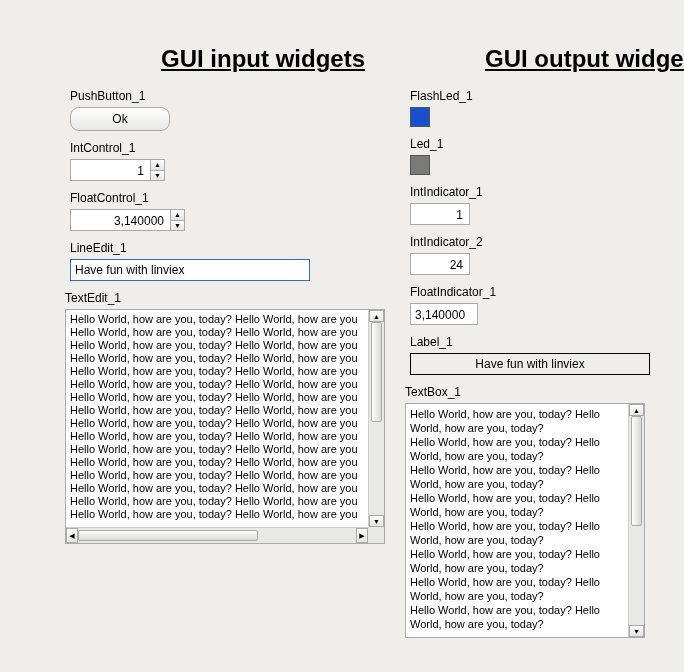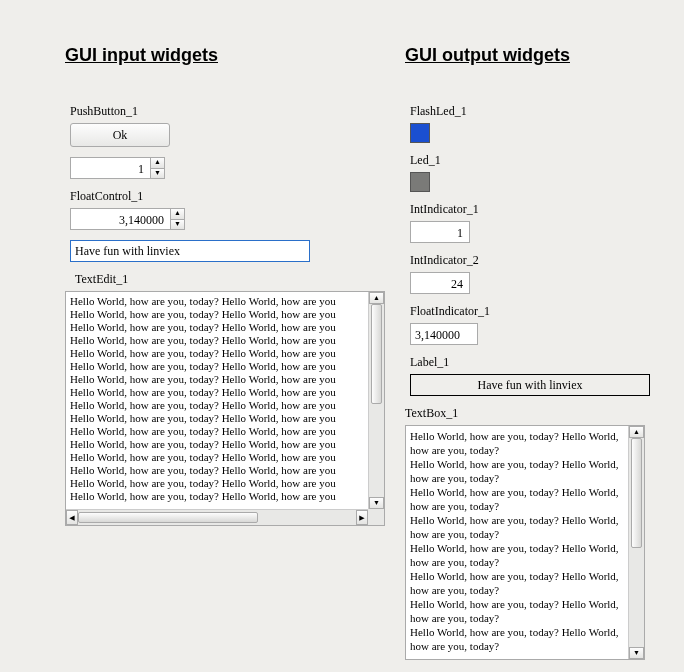--- a/index.html
+++ b/index.html
@@ -1,23 +1,23 @@
 <!DOCTYPE html>
 <html><head>
 <meta charset="utf-8">
 <style>
   html,body{margin:0;padding:0;background:#efeeeb;font-family:Arial,Helvetica,sans-serif;font-size:12px;color:#000;}
   .page{width:684px;height:672px;position:relative;box-sizing:border-box;}
   .col{position:absolute;top:45px;width:300px;}
   .left{left:65px;}
   .right{left:405px;}
-  .section-title{font-size:18px;font-weight:bold;text-decoration:underline;margin-bottom:38px;}
-  .widget{margin-bottom:10px;font-family:Liberation Serif, serif;}
+  .section-title{font-size:24px;font-weight:bold;text-decoration:underline;margin-bottom:16px;text-align:right;}
+  .widget{margin-bottom:10px;}
   .widget-label{font-size:12px;margin-bottom:4px;margin-left:5px;}
-  .btn{width:100px;height:24px;background:linear-gradient(#fdfdfd,#e8e8e6);border:1px solid #aaa;border-radius:3px;text-align:center;line-height:22px;font-size:12px;margin-left:5px;box-sizing:border-box;}
+  .btn{width:100px;height:24px;background:linear-gradient(#fdfdfd,#e8e8e6);border:1px solid #aaa;border-radius:9px;text-align:center;line-height:22px;font-size:12px;margin-left:5px;box-sizing:border-box;}
   .spinbox{display:flex;align-items:center;margin-left:5px;}
   .spinbox .val{width:80px;height:22px;background:#fff;border:1px solid #aaa;border-right:none;text-align:right;padding-right:6px;line-height:22px;font-size:12px;box-sizing:border-box;}
   .spinbox .arrows{display:flex;flex-direction:column;width:15px;height:22px;border:1px solid #aaa;box-sizing:border-box;}
   .spinbox .arrow{flex:1;background:linear-gradient(#fdfdfd,#e4e4e2);display:flex;align-items:center;justify-content:center;font-size:7px;line-height:1;}
   .spinbox .arrow:first-child{border-bottom:1px solid #aaa;}
   .spinbox.wide .val{width:100px;}
   .slider-wrap{position:relative;width:120px;height:16px;margin-left:5px;}
   .slider-track{position:absolute;top:6px;left:0;right:0;height:5px;background:#d8d8d6;border:1px solid #aaa;border-radius:2px;box-sizing:border-box;}
   .slider-fill{position:absolute;top:6px;left:0;width:60px;height:5px;background:#3a7fd5;border:1px solid #2e6ab0;border-radius:2px;box-sizing:border-box;}
   .slider-thumb{position:absolute;top:2px;left:56px;width:10px;height:12px;background:linear-gradient(#fdfdfd,#e4e4e2);border:1px solid #888;border-radius:2px;box-sizing:border-box;}
@@ -51,20 +51,21 @@
 
     <div class="widget">
       <div class="widget-label">PushButton_1</div>
       <div class="btn">Ok</div>
     </div>
 
     <div class="widget">
     </div>
 
     <div class="widget">
+      <div class="widget-label">IntControl_1</div>
       <div class="spinbox">
         <div class="val">1</div>
         <div class="arrows">
           <div class="arrow">▲</div>
           <div class="arrow">▼</div>
         </div>
       </div>
     </div>
 
 
@@ -73,25 +74,26 @@
       <div class="spinbox wide">
         <div class="val">3,140000</div>
         <div class="arrows">
           <div class="arrow">▲</div>
           <div class="arrow">▼</div>
         </div>
       </div>
     </div>
 
     <div class="widget">
+      <div class="widget-label">LineEdit_1</div>
       <div class="lineedit">Have fun with linviex</div>
     </div>
 
     <div class="widget">
-      <div class="widget-label" style="margin-left:10px">TextEdit_1</div>
+      <div class="widget-label" style="margin-left:0">TextEdit_1</div>
       <div class="textedit">
         <div class="content" id="textedit-content">Hello World, how are you, today? Hello World, how are you<br>Hello World, how are you, today? Hello World, how are you<br>Hello World, how are you, today? Hello World, how are you<br>Hello World, how are you, today? Hello World, how are you<br>Hello World, how are you, today? Hello World, how are you<br>Hello World, how are you, today? Hello World, how are you<br>Hello World, how are you, today? Hello World, how are you<br>Hello World, how are you, today? Hello World, how are you<br>Hello World, how are you, today? Hello World, how are you<br>Hello World, how are you, today? Hello World, how are you<br>Hello World, how are you, today? Hello World, how are you<br>Hello World, how are you, today? Hello World, how are you<br>Hello World, how are you, today? Hello World, how are you<br>Hello World, how are you, today? Hello World, how are you<br>Hello World, how are you, today? Hello World, how are you<br>Hello World, how are you, today? Hello World, how are you</div>
         <div class="vtrack">
           <div class="vbtn" style="top:0">▲</div>
           <div class="vthumb"></div>
           <div class="vbtn" style="bottom:0">▼</div>
         </div>
         <div class="htrack">
           <div class="hbtn" style="left:0">◀</div>
           <div class="hthumb"></div>

